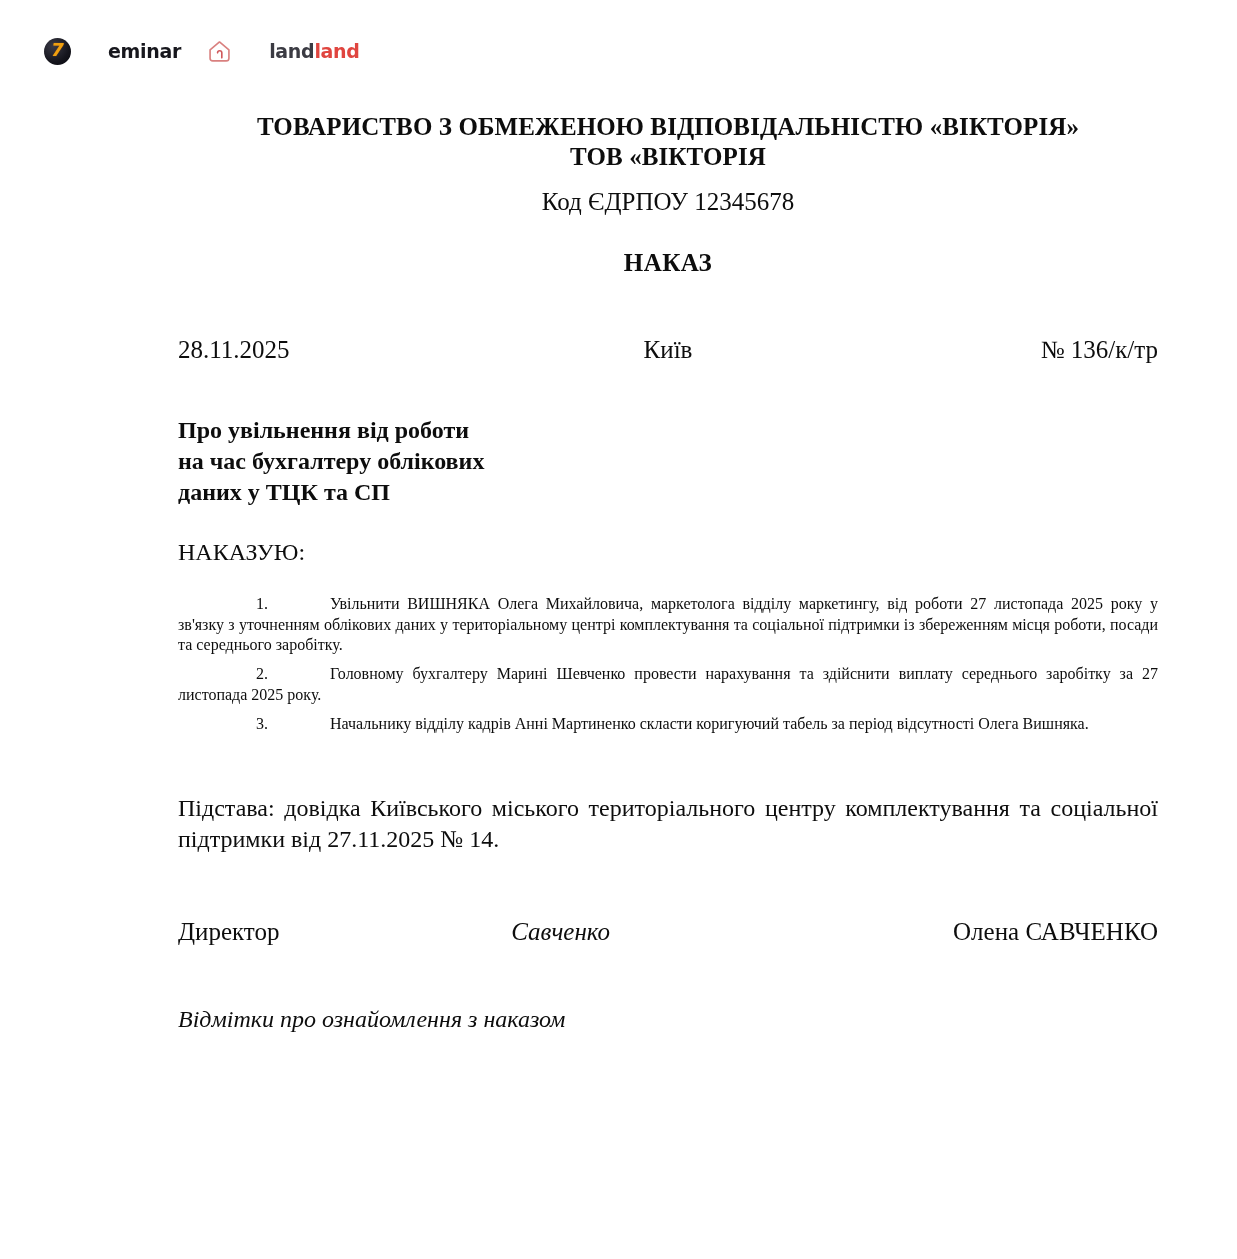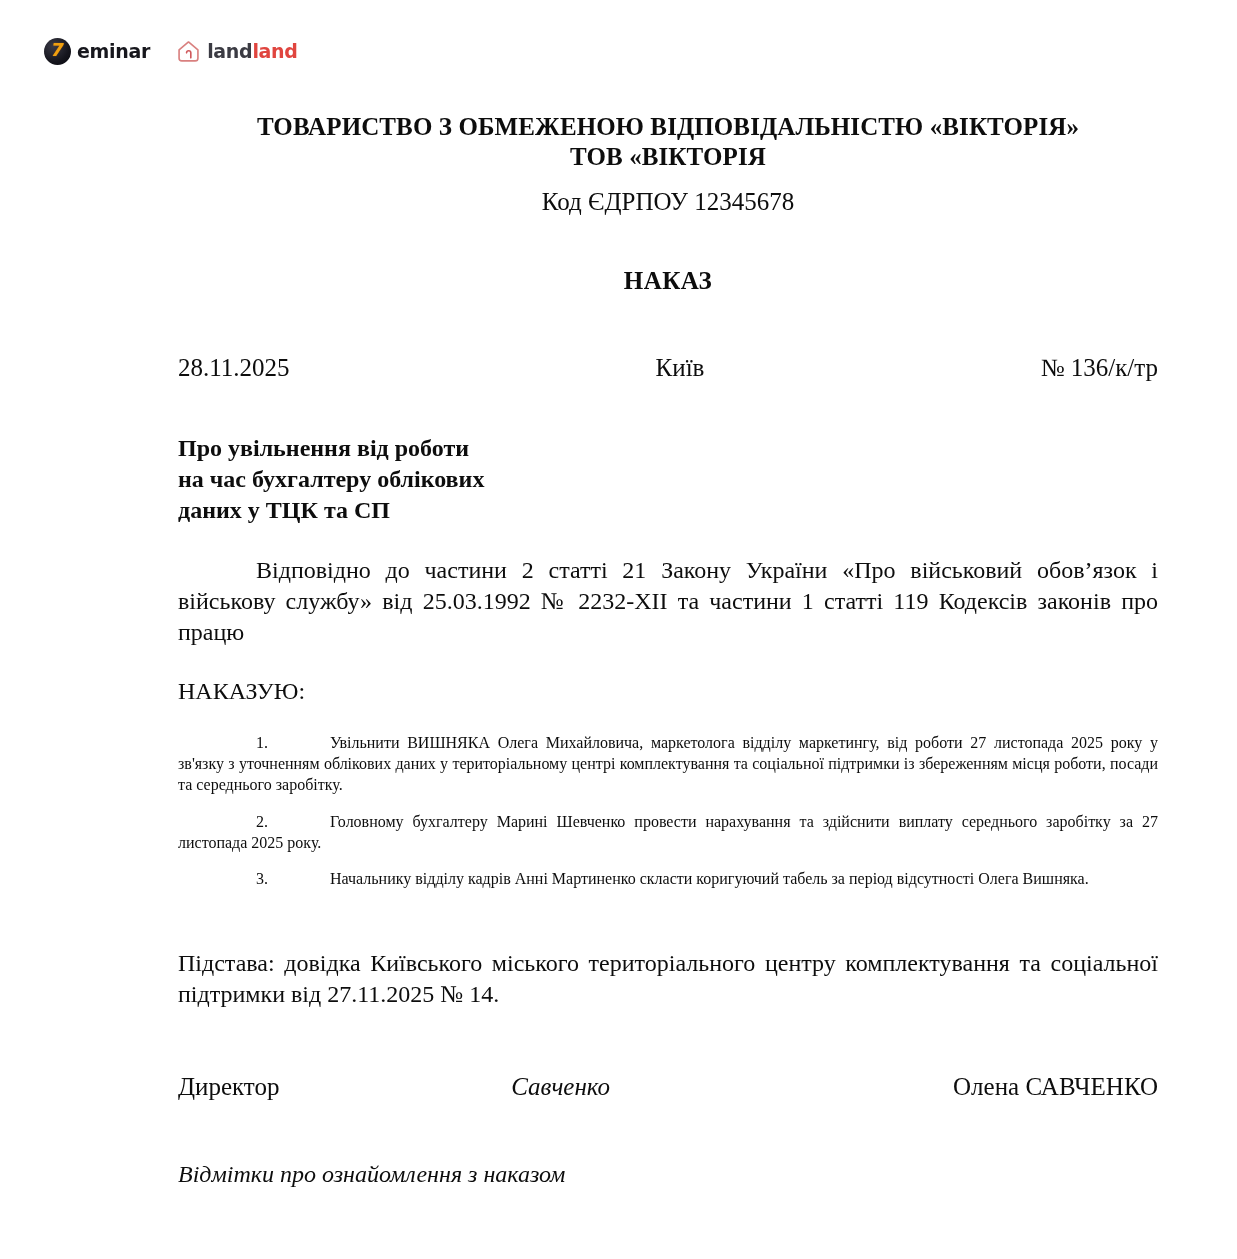--- a/index.html
+++ b/index.html
@@ -31,20 +31,21 @@
     display: flex;
     align-items: center;
     gap: 6px;
   }
   .brand-word {
     font-family: "DejaVu Sans", "Liberation Sans", sans-serif;
     font-size: 19px;
     font-weight: 700;
     letter-spacing: -0.3px;
     line-height: 1;
+    margin-left: 31px;
   }
   .zeminar-mark {
     width: 27px;
     height: 27px;
     border-radius: 50%;
     background: radial-gradient(circle at 34% 30%, #3a3a46 0%, #14141c 62%, #07070c 100%);
     display: inline-flex;
     align-items: center;
     justify-content: center;
     position: relative;
@@ -97,33 +98,32 @@
   .org-title .line2 { display: block; }
 
   .edrpou {
     margin-top: 16px;
     text-align: center;
     font-size: 25px;
     line-height: 1.2;
   }
 
   .doc-kind {
-    margin-top: 50px;
+    margin-top: 32px;
     text-align: center;
     font-weight: 700;
     font-size: 25px;
     letter-spacing: 0.4px;
   }
 
   .meta-row {
     margin-top: 58px;
     display: flex;
     font-size: 25px;
     line-height: 1.2;
-    gap: 12px;
   }
   .meta-date  { flex: 0 0 34%; text-align: left; }
   .meta-place { flex: 0 0 32%; text-align: center; }
   .meta-num   { flex: 1 1 auto; text-align: right; }
 
   .subject {
     margin-top: 50px;
     font-weight: 700;
     font-size: 24px;
     line-height: 1.30;
@@ -146,21 +146,21 @@
     line-height: 1.3;
   }
 
   .items { margin-top: 26px; }
   .item {
     font-size: 16px;
     line-height: 1.30;
     text-align: justify;
     text-justify: inter-word;
   }
-  .item + .item { margin-top: 16px; }
+  .item + .item { margin-top: 8px; }
   .item-num {
     display: inline-block;
     width: 152px;
     text-indent: 78px;
   }
 
   .basis {
     margin-top: 58px;
   }
 
@@ -222,21 +222,20 @@
       <div class="meta-place">Київ</div>
       <div class="meta-num">№ 136/к/тр</div>
     </div>
 
     <div class="subject">
       <div>Про увільнення від роботи</div>
       <div>на час бухгалтеру облікових</div>
       <div>даних у ТЦК та СП</div>
     </div>
 
-    <div class="para preamble">Відповідно до частини 2 статті 21 Закону України «Про військовий обов’язок і військову службу» від 25.03.1992 № 2232-XII та частини 1 статті 119 Кодексів законів про працю</div>
 
     <div class="order-verb">НАКАЗУЮ:</div>
 
     <div class="items">
       <div class="item"><span class="item-num">1.</span><span>Увільнити ВИШНЯКА Олега Михайловича, маркетолога відділу маркетингу, від роботи 27 листопада 2025 року у зв'язку з уточненням облікових даних у територіальному центрі комплектування та соціальної підтримки із збереженням місця роботи, посади та середнього заробітку.</span></div>
       <div class="item"><span class="item-num">2.</span><span>Головному бухгалтеру Марині Шевченко провести нарахування та здійснити виплату середнього заробітку за 27 листопада 2025 року.</span></div>
       <div class="item"><span class="item-num">3.</span><span>Начальнику відділу кадрів Анні Мартиненко скласти коригуючий табель за період відсутності Олега Вишняка.</span></div>
     </div>
 
     <div class="para basis">Підстава: довідка Київського міського територіального центру комплектування та соціальної підтримки від 27.11.2025 № 14.</div>

